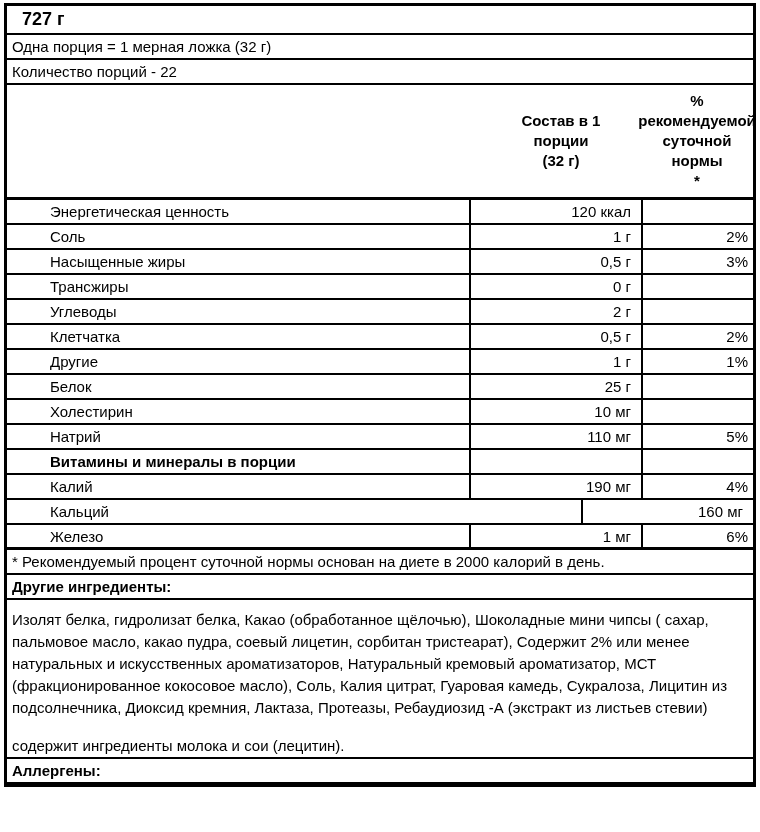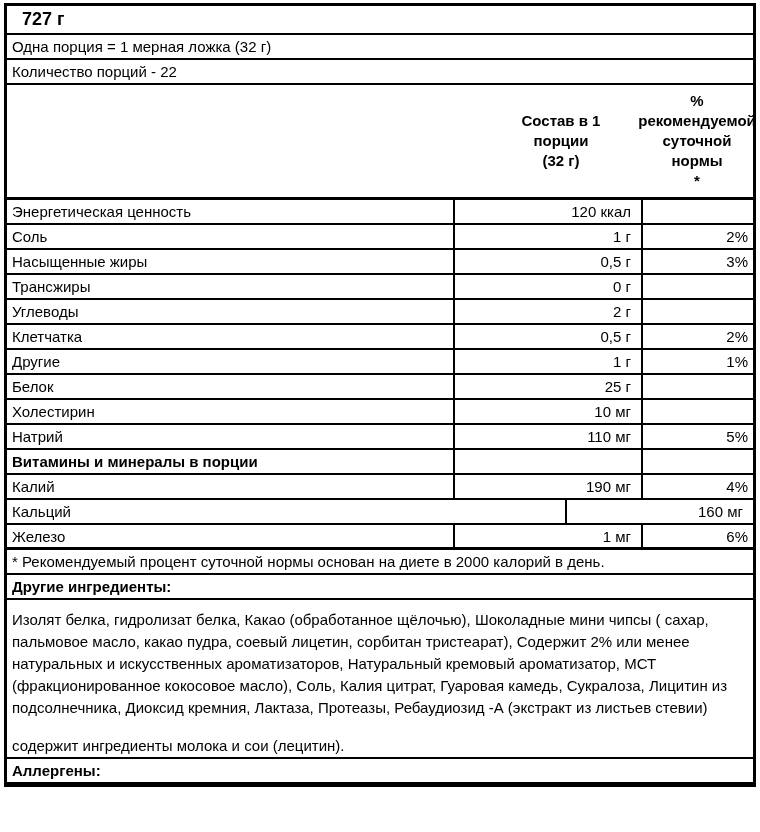--- a/index.html
+++ b/index.html
@@ -47,23 +47,23 @@
   .hdr-dv { width: 112px; }
   .trow {
     display: flex;
     align-items: stretch;
     border-bottom: 2px solid #000;
     font-size: 15px;
     min-height: 25px;
   }
   .thick-bottom { border-bottom-width: 3px; justify-content: center; }
   .cell { display: flex; align-items: center; }
-  .cell-label { flex: 1; padding: 2px 5px; }
+  .cell-label { flex: 1; padding: 2px 15px; margin-left: 28px; }
   .cell-value {
-    width: 188px;
+    width: 172px;
     border-left: 2px solid #000;
     justify-content: flex-end;
     padding: 2px 10px 2px 2px;
     margin-left: 37px;
   }
   .cell-dv {
     width: 112px;
     border-left: 2px solid #000;
     justify-content: flex-end;
     padding: 2px 5px 2px 2px;

